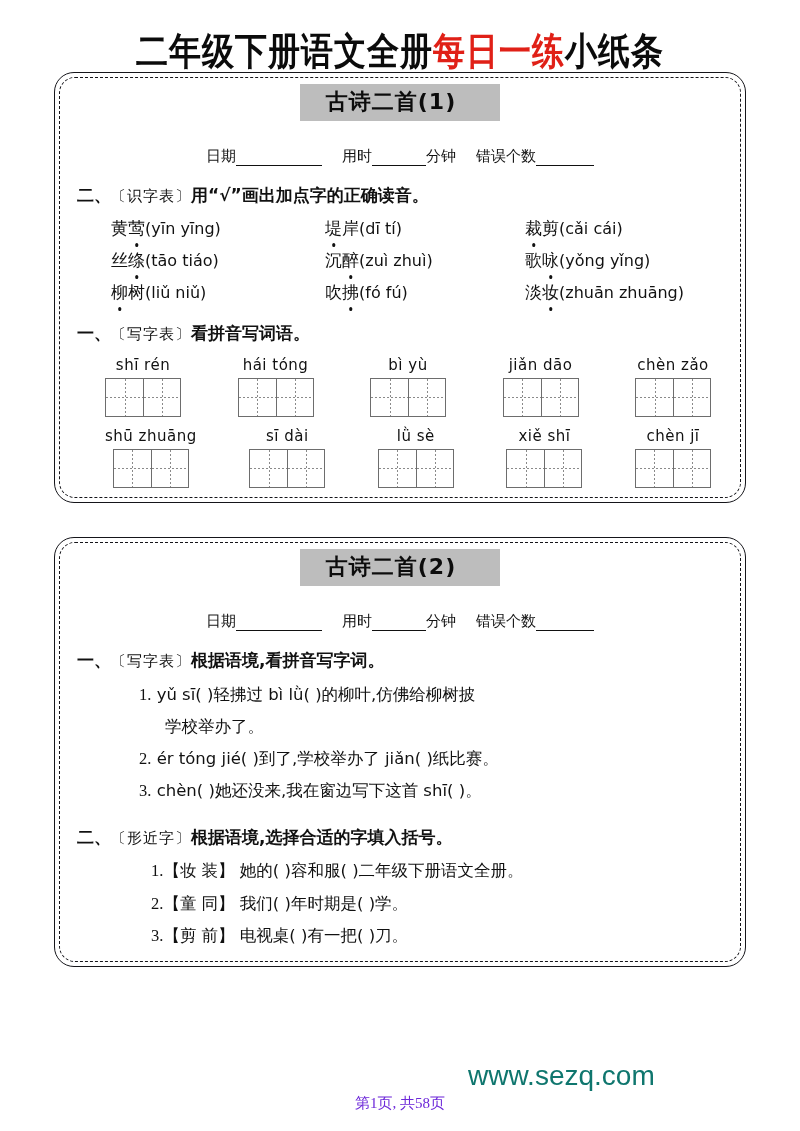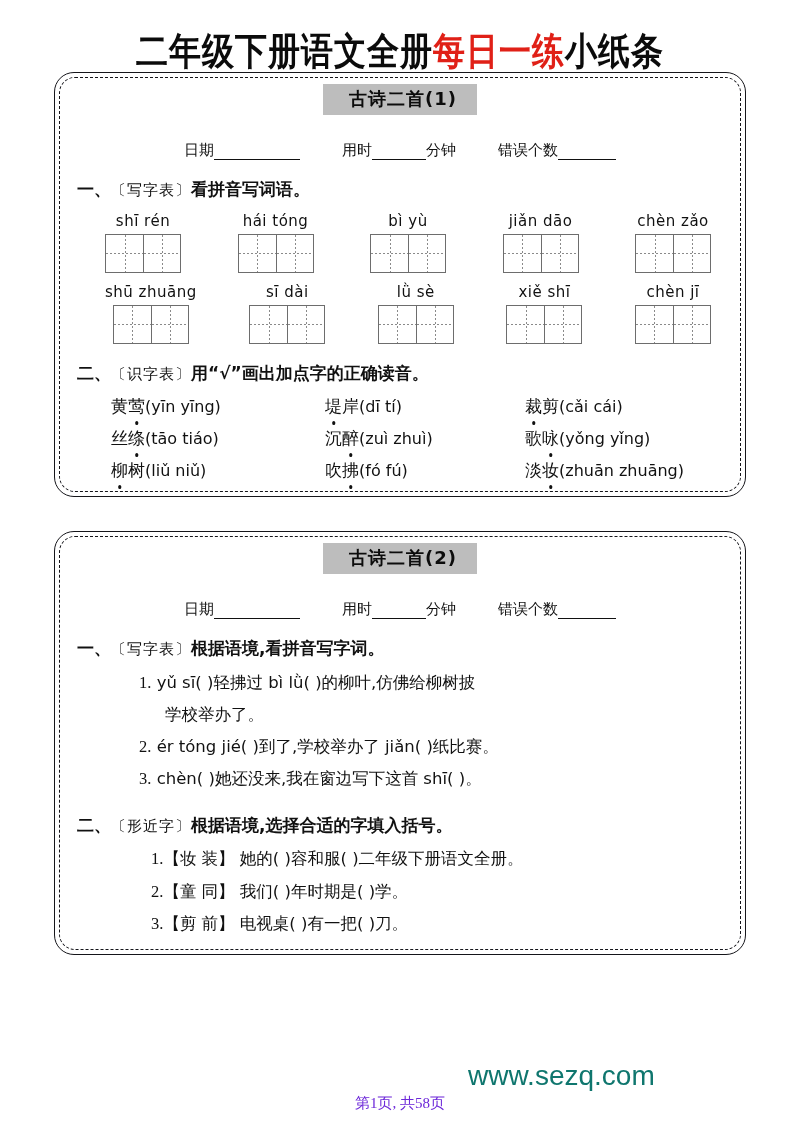--- a/index.html
+++ b/index.html
@@ -55,32 +55,32 @@
   }
 
   
   .banner-wrap { text-align: center; }
   .banner {
     display: inline-block;
     background: #bdbdbd;
     color: #0c0c0c;
     font-family: "DejaVu Sans", sans-serif;
     font-weight: bold;
-    font-size: 18px;
-    padding: 3px 20px 4px 26px;
+    font-size: 22px;
+    padding: 3px 44px 4px 26px;
     letter-spacing: 1px;
     white-space: nowrap;
   }
 
   
   .meta-row {
     display: flex;
     justify-content: center;
     align-items: flex-end;
-    gap: 42px;
+    gap: 20px;
     margin-top: 26px;
     margin-bottom: 4px;
     font-family: "Liberation Serif", serif;
     font-size: 15px;
     white-space: nowrap;
   }
   .meta-item { display: flex; align-items: flex-end; }
   .meta-label { font-weight: normal; }
   .blank {
     display: inline-block;
@@ -252,102 +252,20 @@
         <span class="meta-label">分钟</span>
       </div>
       <div class="meta-item">
         <span class="meta-label">错误个数</span>
         <span class="blank w-short"></span>
       </div>
     </div>
 
     <div class="section">
       <div class="sec-head">
-        <span class="sec-num">一、</span><span class="sec-tag">〔写字表〕</span><span class="sec-text">看拼音写词语。</span>
-      </div>
-
-      <div class="grid-row">
-        <div class="grid-item">
-          <div class="pinyin">shī  rén</div>
-          <div class="tianzi">
-              <div class="cell"></div>
-              <div class="cell"></div>
-            </div>
-        </div>
-        <div class="grid-item">
-          <div class="pinyin">hái  tóng</div>
-          <div class="tianzi">
-              <div class="cell"></div>
-              <div class="cell"></div>
-            </div>
-        </div>
-        <div class="grid-item">
-          <div class="pinyin">bì    yù</div>
-          <div class="tianzi">
-              <div class="cell"></div>
-              <div class="cell"></div>
-            </div>
-        </div>
-        <div class="grid-item">
-          <div class="pinyin">jiǎn  dāo</div>
-          <div class="tianzi">
-              <div class="cell"></div>
-              <div class="cell"></div>
-            </div>
-        </div>
-        <div class="grid-item">
-          <div class="pinyin">chèn zǎo</div>
-          <div class="tianzi">
-              <div class="cell"></div>
-              <div class="cell"></div>
-            </div>
-        </div>
-      </div>
-
-      <div class="grid-row">
-        <div class="grid-item">
-          <div class="pinyin">shū zhuāng</div>
-          <div class="tianzi">
-              <div class="cell"></div>
-              <div class="cell"></div>
-            </div>
-        </div>
-        <div class="grid-item">
-          <div class="pinyin">sī   dài</div>
-          <div class="tianzi">
-              <div class="cell"></div>
-              <div class="cell"></div>
-            </div>
-        </div>
-        <div class="grid-item">
-          <div class="pinyin">lǜ    sè</div>
-          <div class="tianzi">
-              <div class="cell"></div>
-              <div class="cell"></div>
-            </div>
-        </div>
-        <div class="grid-item">
-          <div class="pinyin">xiě   shī</div>
-          <div class="tianzi">
-              <div class="cell"></div>
-              <div class="cell"></div>
-            </div>
-        </div>
-        <div class="grid-item">
-          <div class="pinyin">chèn   jī</div>
-          <div class="tianzi">
-              <div class="cell"></div>
-              <div class="cell"></div>
-            </div>
-        </div>
-      </div>
-    </div>
-
-    <div class="section">
-      <div class="sec-head">
         <span class="sec-num">二、</span><span class="sec-tag">〔识字表〕</span><span class="sec-text">用“√”画出加点字的正确读音。</span>
       </div>
 
       <div class="choice-row">
         <div class="choice-item" style="width:214px">
           <span>黄</span><span class="dotted">莺</span><span class="py">(yīn  yīng)</span>
         </div>
         <div class="choice-item" style="width:200px">
           <span class="dotted">堤</span><span>岸</span><span class="py">(dī  tí)</span>
         </div>
@@ -374,20 +292,102 @@
         </div>
         <div class="choice-item" style="width:200px">
           <span>吹</span><span class="dotted">拂</span><span class="py">(fó  fú)</span>
         </div>
         <div class="choice-item">
           <span>淡</span><span class="dotted">妆</span><span class="py">(zhuān  zhuāng)</span>
         </div>
       </div>
     </div>
 
+    <div class="section">
+      <div class="sec-head">
+        <span class="sec-num">一、</span><span class="sec-tag">〔写字表〕</span><span class="sec-text">看拼音写词语。</span>
+      </div>
+
+      <div class="grid-row">
+        <div class="grid-item">
+          <div class="pinyin">shī  rén</div>
+          <div class="tianzi">
+              <div class="cell"></div>
+              <div class="cell"></div>
+            </div>
+        </div>
+        <div class="grid-item">
+          <div class="pinyin">hái  tóng</div>
+          <div class="tianzi">
+              <div class="cell"></div>
+              <div class="cell"></div>
+            </div>
+        </div>
+        <div class="grid-item">
+          <div class="pinyin">bì    yù</div>
+          <div class="tianzi">
+              <div class="cell"></div>
+              <div class="cell"></div>
+            </div>
+        </div>
+        <div class="grid-item">
+          <div class="pinyin">jiǎn  dāo</div>
+          <div class="tianzi">
+              <div class="cell"></div>
+              <div class="cell"></div>
+            </div>
+        </div>
+        <div class="grid-item">
+          <div class="pinyin">chèn zǎo</div>
+          <div class="tianzi">
+              <div class="cell"></div>
+              <div class="cell"></div>
+            </div>
+        </div>
+      </div>
+
+      <div class="grid-row">
+        <div class="grid-item">
+          <div class="pinyin">shū zhuāng</div>
+          <div class="tianzi">
+              <div class="cell"></div>
+              <div class="cell"></div>
+            </div>
+        </div>
+        <div class="grid-item">
+          <div class="pinyin">sī   dài</div>
+          <div class="tianzi">
+              <div class="cell"></div>
+              <div class="cell"></div>
+            </div>
+        </div>
+        <div class="grid-item">
+          <div class="pinyin">lǜ    sè</div>
+          <div class="tianzi">
+              <div class="cell"></div>
+              <div class="cell"></div>
+            </div>
+        </div>
+        <div class="grid-item">
+          <div class="pinyin">xiě   shī</div>
+          <div class="tianzi">
+              <div class="cell"></div>
+              <div class="cell"></div>
+            </div>
+        </div>
+        <div class="grid-item">
+          <div class="pinyin">chèn   jī</div>
+          <div class="tianzi">
+              <div class="cell"></div>
+              <div class="cell"></div>
+            </div>
+        </div>
+      </div>
+    </div>
+
   </div>
 </div>
 
 <div class="card-gap"></div>
 
 <div class="card">
   <div class="inner-dash"></div>
   <div class="card-body">
 
     <div class="banner-wrap">

